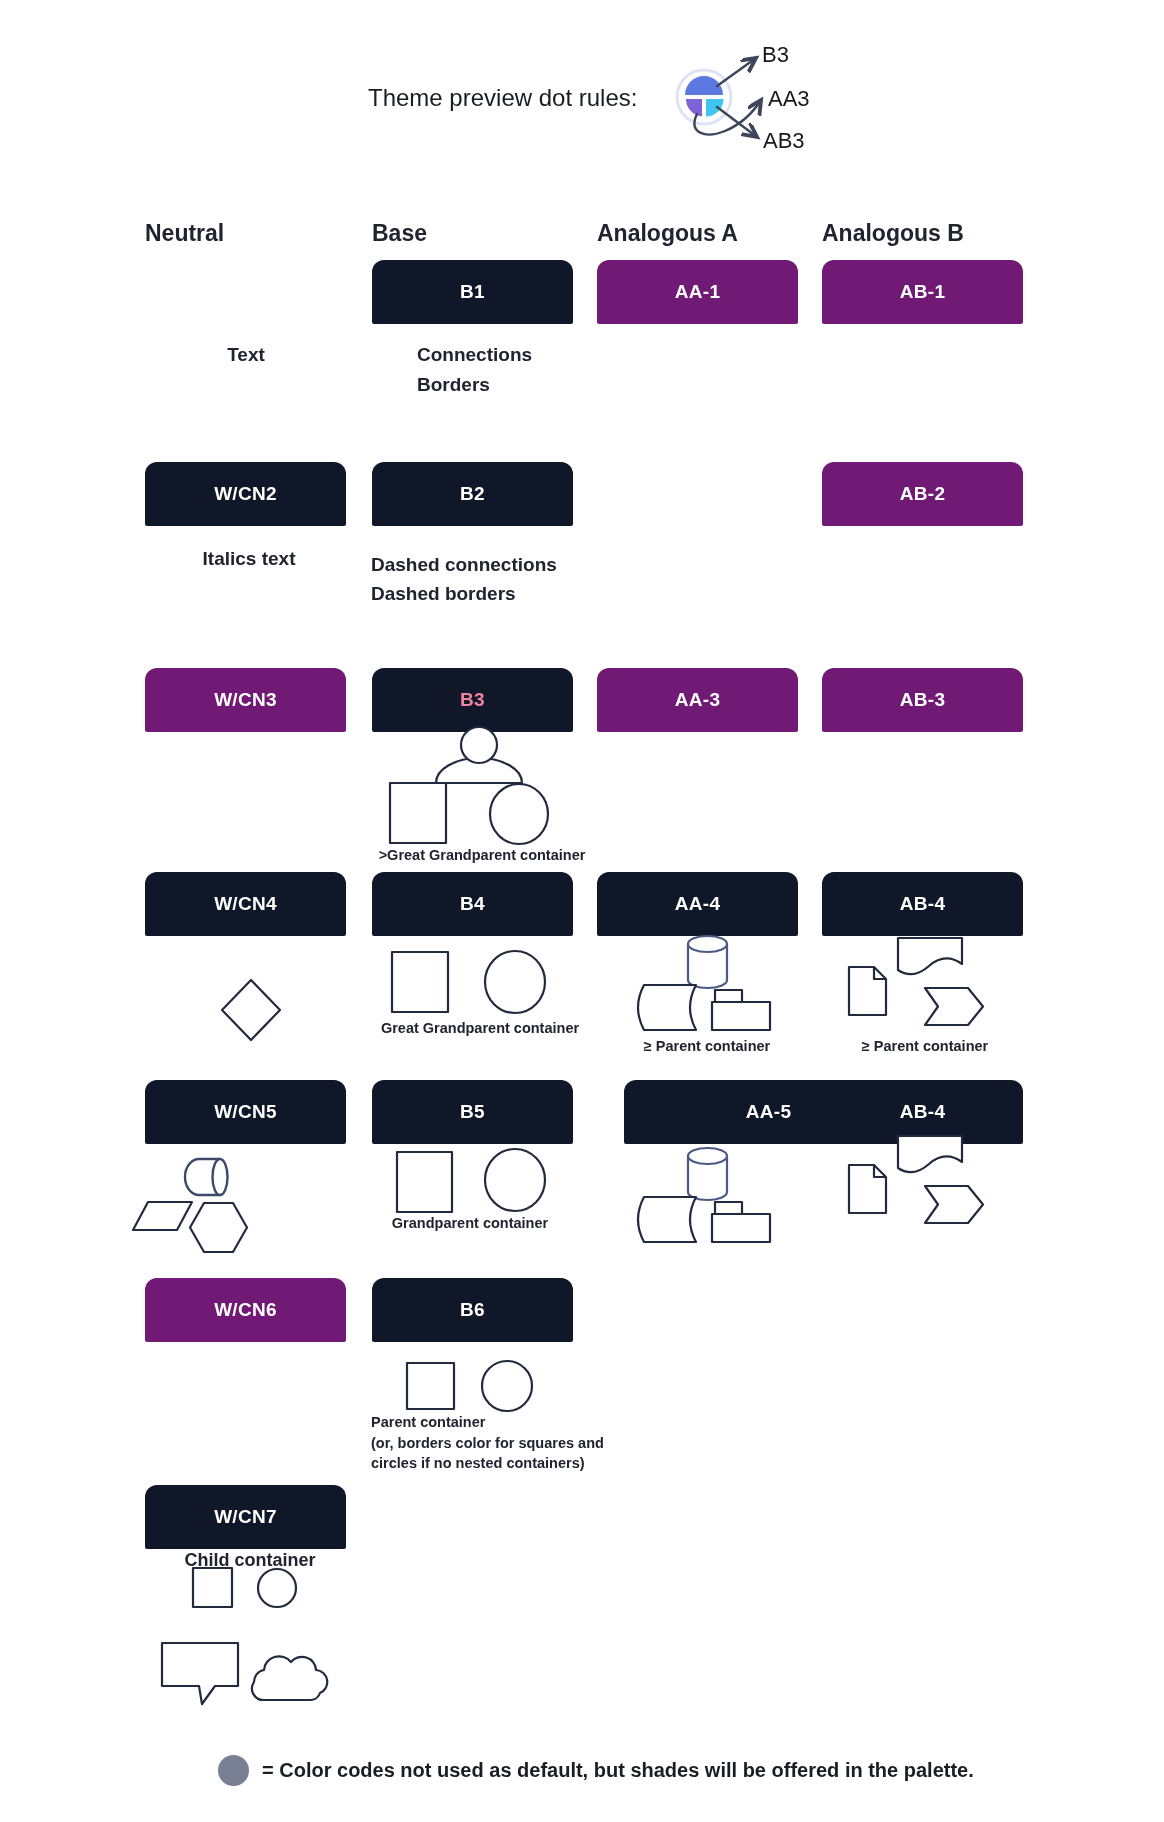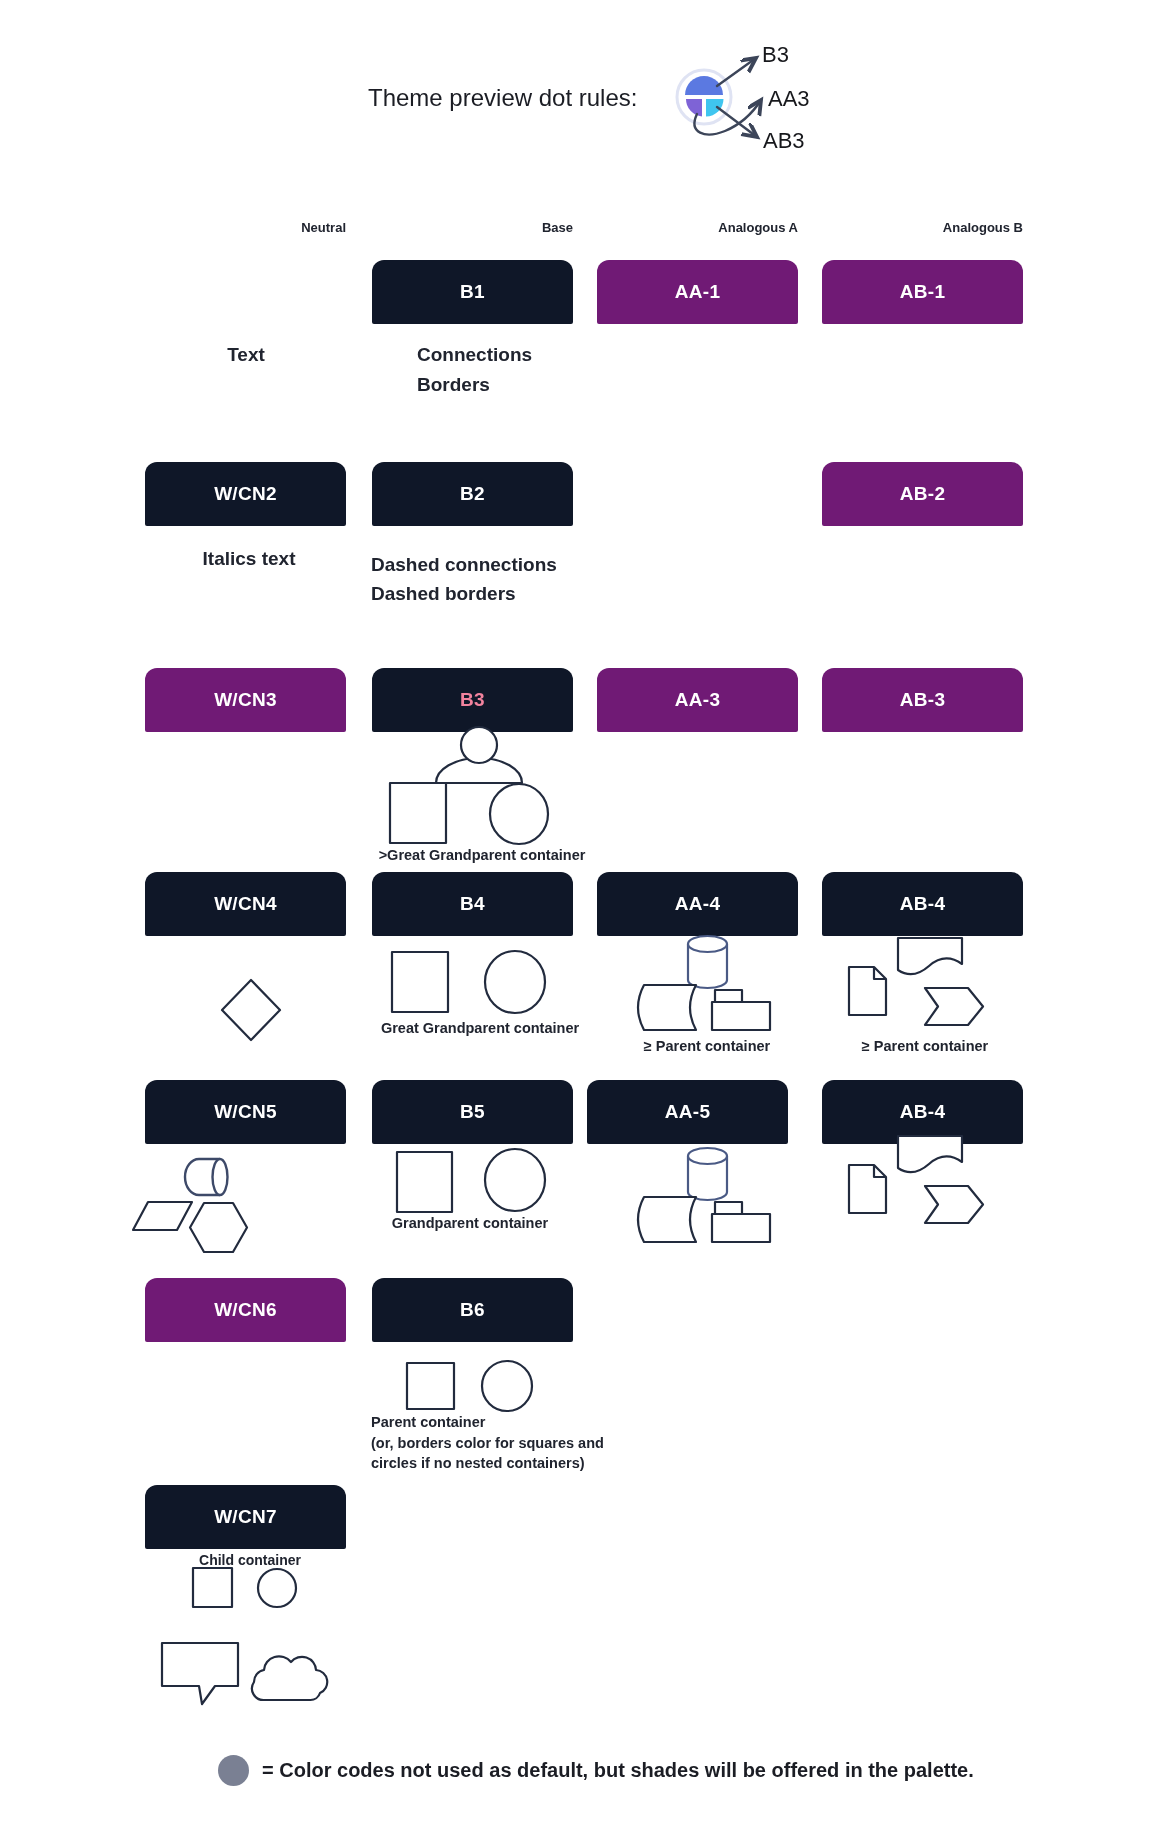--- a/index.html
+++ b/index.html
@@ -1,31 +1,31 @@
 <!DOCTYPE html>
 <html><head>
 <meta charset="utf-8">
 <style>
   html,body{margin:0;padding:0;background:#fff;}
   #canvas{position:relative;width:1164px;height:1822px;background:#fff;overflow:hidden;
           font-family:"Liberation Sans",sans-serif;color:#20242f;}
   .abs{position:absolute;}
   .title{font-size:24px;font-weight:400;color:#1b1d24;white-space:nowrap;}
   .dotlbl{font-size:22px;font-weight:400;color:#17181c;white-space:nowrap;}
-  .hdr{width:201px;text-align:right;font-weight:700;font-size:13px;color:#20242f;}
+  .hdr{width:201px;text-align:left;font-weight:700;font-size:23px;color:#20242f;}
   .sw{width:201px;height:64px;border-radius:12px 12px 2px 2px;display:flex;align-items:center;
       justify-content:center;font-weight:700;font-size:19px;color:#ffffff;letter-spacing:.3px;}
   .sw.dark{background:#0f1728;}
   .sw.gray{background:#701a75;}
   .pink{color:#f2839e;}
   .cap{font-weight:700;color:#20242f;white-space:nowrap;}
   .cap-lg{font-size:19px;line-height:30px;}
   .cap-md{font-size:19px;line-height:29px;}
   .cap-sm{font-size:14.5px;line-height:20.5px;}
-  .cap-xs{font-size:14px;line-height:18px;}
+  .cap-xs{font-size:18px;line-height:18px;}
   .ctr{transform:translateX(-50%);}
   .legend-dot{width:31px;height:31px;border-radius:50%;background:#7a8093;}
   .legend-text{font-size:20px;font-weight:700;color:#1b1d24;white-space:nowrap;}
   svg{display:block;overflow:visible;}
   .shape{fill:#ffffff;stroke:#222b3e;stroke-width:2.2;stroke-linejoin:round;}
   .shape-blue{fill:#ffffff;stroke:#4a5a85;stroke-width:2.2;stroke-linejoin:round;}
   .shape-blue2{fill:#ffffff;stroke:#3d4968;stroke-width:2.4;stroke-linejoin:round;}
   .arrow{fill:none;stroke:#3c4559;stroke-width:2.4;stroke-linecap:round;}
 </style>
 </head>
@@ -150,21 +150,21 @@
     <polygon class="shape" points="85,58 128,58 143,76.5 128,95 85,95 98,76.5"></polygon>
   </svg>
   <div class="abs cap cap-sm ctr" style="left:925px;top:1036px;">≥ Parent container</div>
 
   <div class="abs sw dark" style="left:145px;top:1080px;">
       <span>W/CN5</span>
     </div>
   <div class="abs sw dark" style="left:372px;top:1080px;">
       <span>B5</span>
     </div>
-  <div class="abs sw dark" style="left:587px;top:1080px;">
+  <div class="abs sw dark" style="left:624px;top:1080px;padding-left:44px;">
       <span>AA-5</span>
     </div>
   <div class="abs sw dark" style="left:822px;top:1080px;">
       <span>AB-4</span>
     </div>
 
   <svg class="abs" style="left:120px;top:1148px;" width="140" height="110" viewBox="0 0 140 110">
     <path class="shape-blue2" d="M 100,11 L 79,11 A 14,18 0 0 0 79,47 L 100,47"></path>
     <ellipse class="shape-blue2" cx="100" cy="29" rx="7.5" ry="18"></ellipse>
     <polygon class="shape" points="28,54 72,54 57,82 13,82"></polygon>

